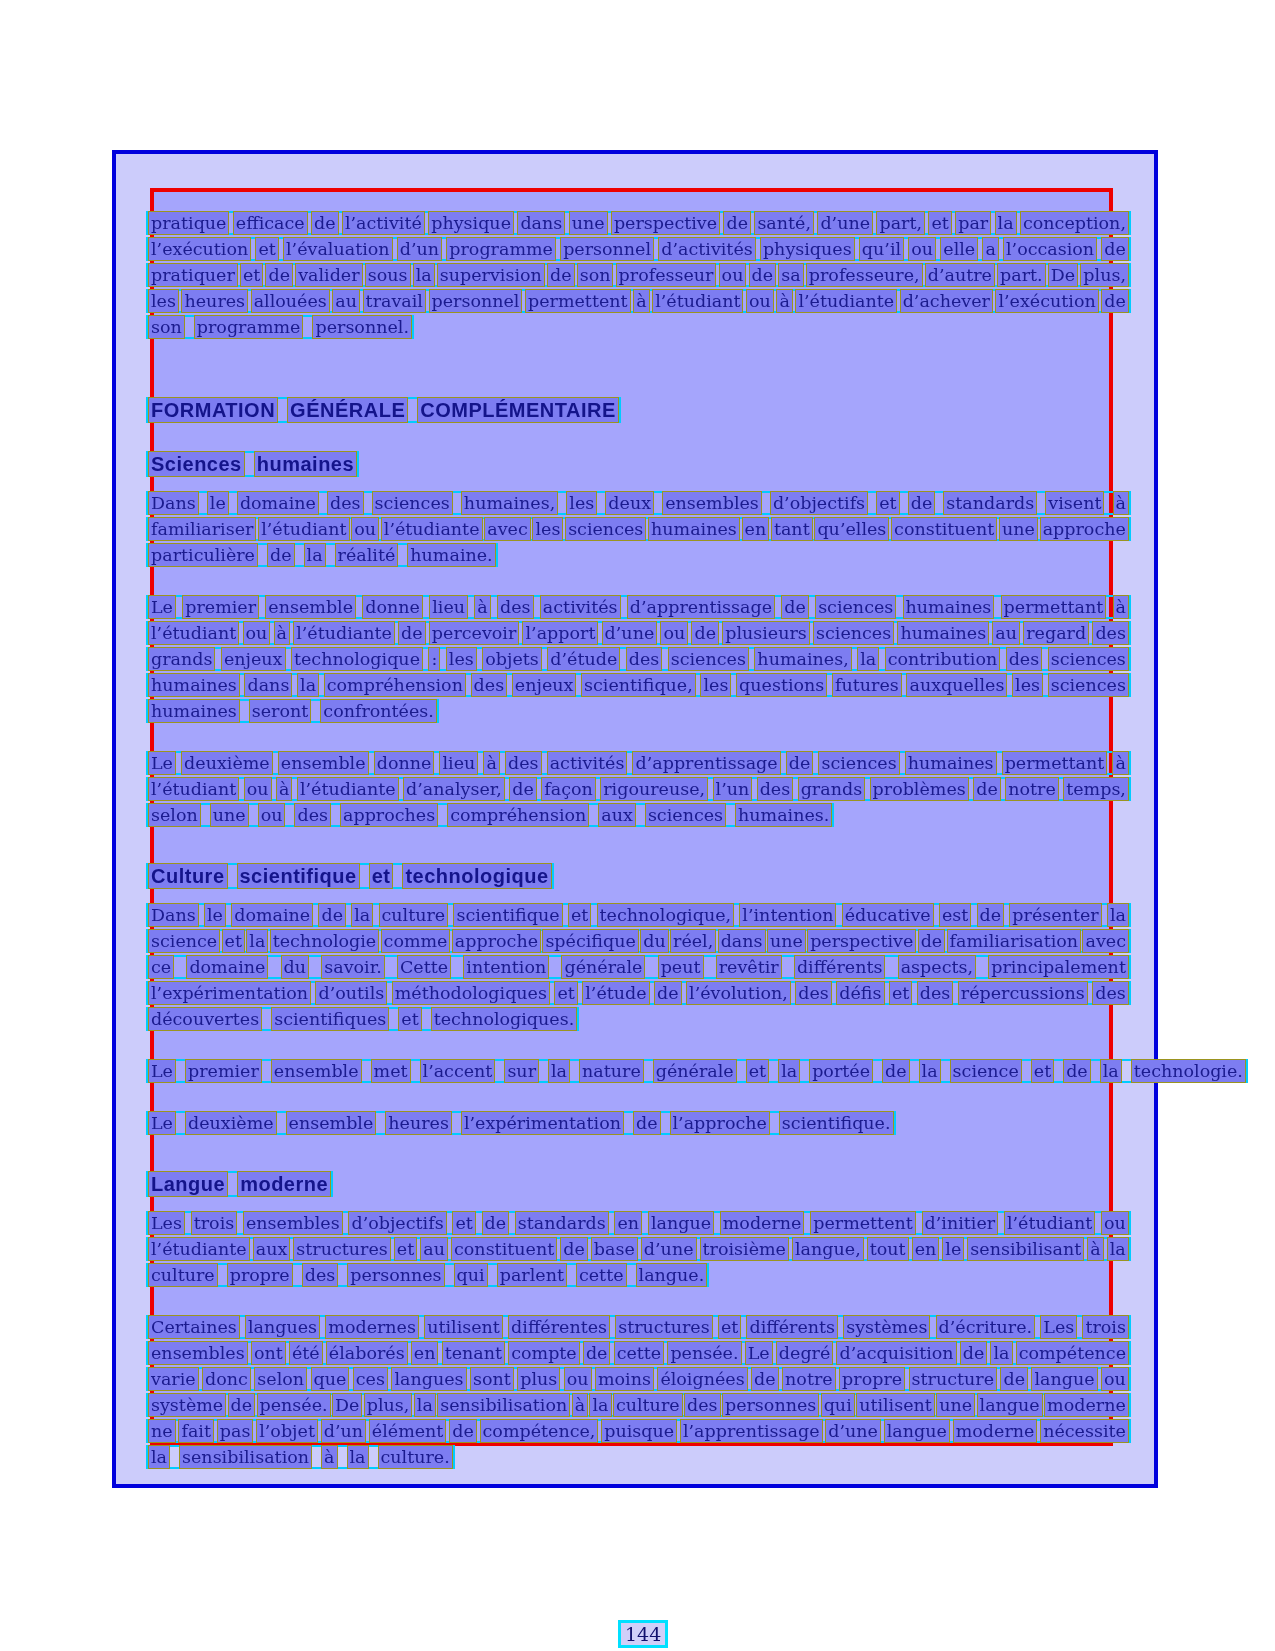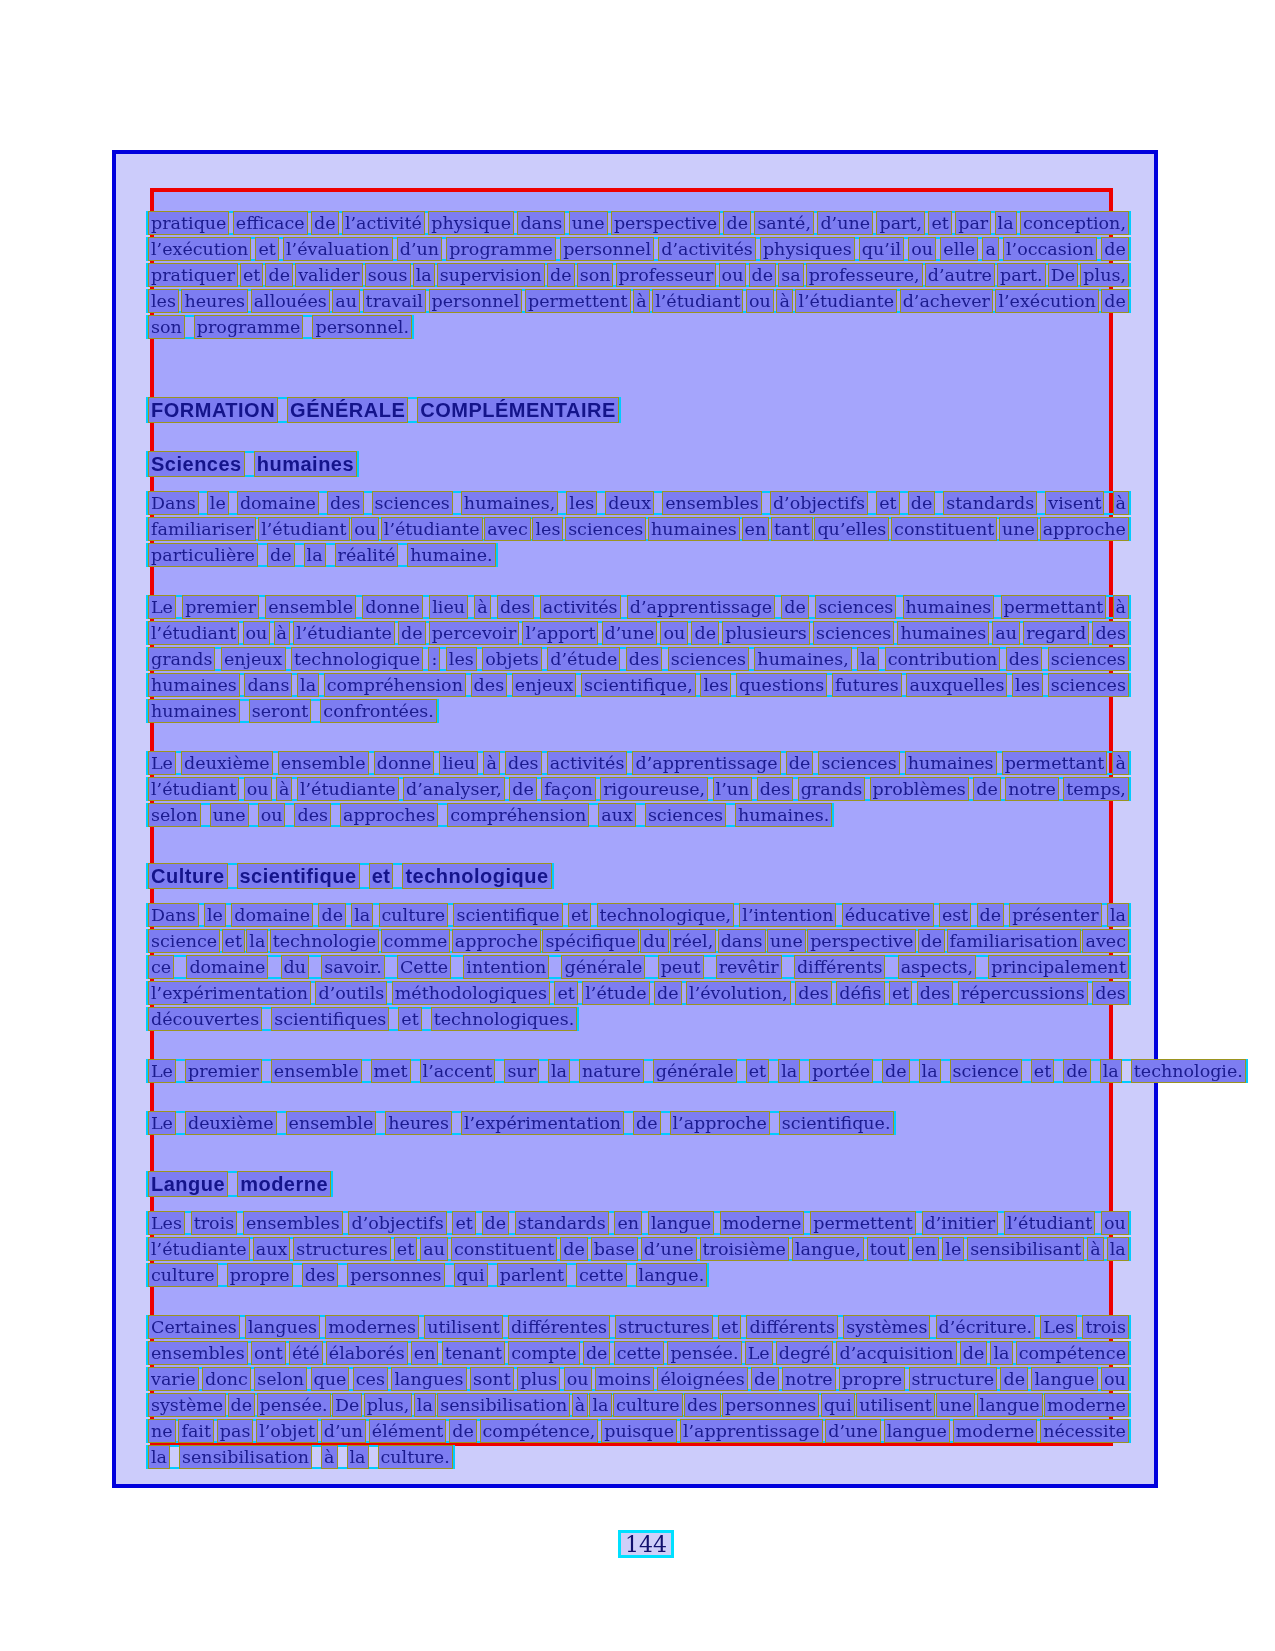--- a/index.html
+++ b/index.html
@@ -78,29 +78,29 @@
   .h1 .word, .h2 .word{
     font-family:"Liberation Sans", sans-serif;
     font-weight:bold;
     font-size:20px;
     height:26px;
     color:var(--heading_ink,#14148a);
     letter-spacing:0.5px;
   }
   .pageno{
     position:absolute;
-    left:618px;top:1530px;
+    left:618px;top:1620px;
     height:22px;
     padding:0 4px;
     display:flex;align-items:center;
     border:3px solid var(--pageno_box,#00e0ff);
     background:var(--pageno_fill,#cfcff9);
     color:var(--pageno_ink,#11116e);
     font-family:"DejaVu Serif", serif;
-    font-size:22px;
+    font-size:19px;
     z-index:2;
   }
 </style>
 </head>
 <body>
 
 <div class="panel">
   <div class="red-area"></div>
   <div class="content">
       <div class="block para">

